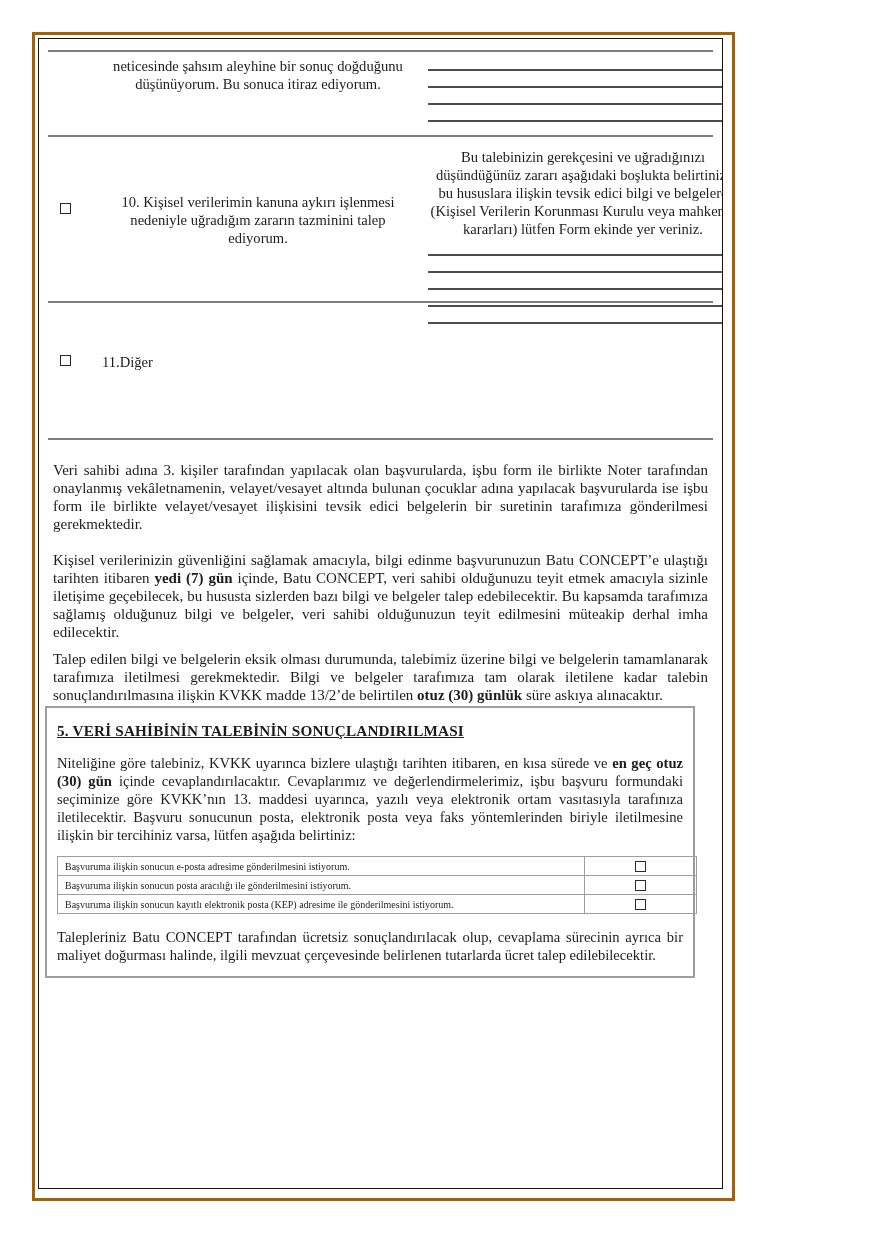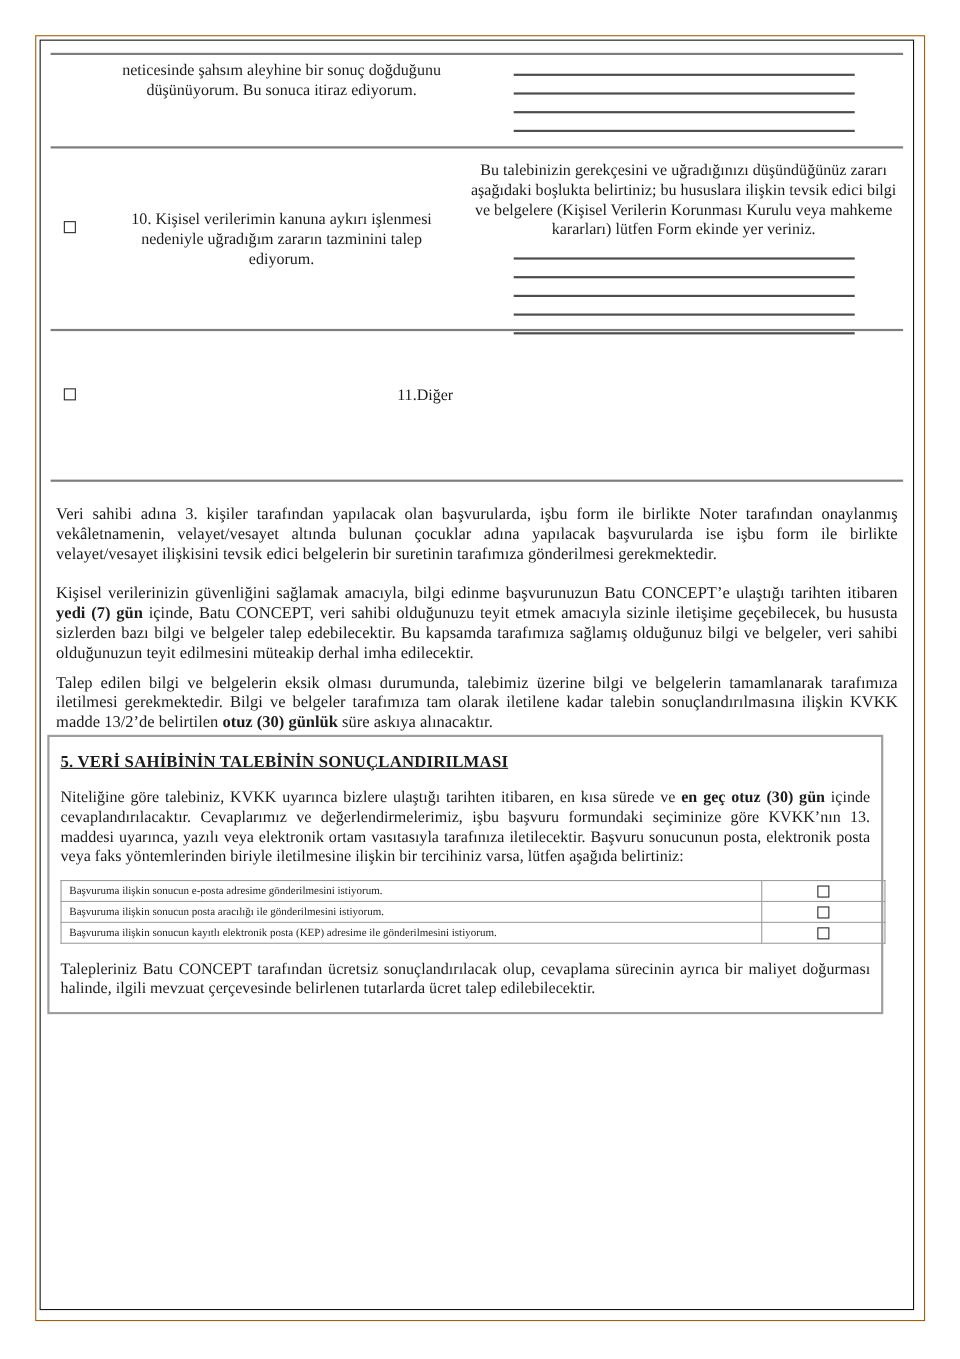--- a/index.html
+++ b/index.html
@@ -6,22 +6,22 @@
   html, body {
     width: 873px; height: 1235px;
     background: #ffffff;
     font-family: "Liberation Serif", "DejaVu Serif", serif;
     color: #1c1c1c;
     position: relative;
   }
   
   .frame-outer {
     position: absolute; left: 32px; top: 32px;
-    width: 809px; height: 1169px;
-    border: 1px solid #a16207;
+    width: 703px; height: 1169px;
+    border: 3px solid #a16207;
   }
   .frame-inner {
     position: absolute; left: 3px; top: 3px;
     width: calc(100% - 12px); height: calc(100% - 12px);
     border: 1.5px solid #141414;
     overflow: hidden;
   }
   .content { padding: 0 9px; }
 
   
@@ -37,21 +37,21 @@
   .trow-2 { height: 135px; }
   .col-check { width: 44px; flex: 0 0 44px; }
   .col-stmt  { width: 332px; flex: 0 0 332px; text-align: center; }
   .col-detail{ flex: 1 1 auto; text-align: center; padding: 0 4px; }
   .stmt, .detail-txt {
     font-size: 14.6px; line-height: 18px;
   }
   .stmt { padding: 0 10px; }
   .r0-stmt { margin-top: 5px; }
   .r1-stmt { margin-top: 56px; }
-  .r2-stmt { margin-top: 50px; text-align: right; }
+  .r2-stmt { margin-top: 50px; text-align: left; }
   .detail-txt { margin-top: 11px; }
   .checkbox {
     display: inline-block;
     width: 11px; height: 11px;
     border: 1.6px solid #2b2b2b;
     background: #fff;
   }
   .cb-r1 { margin-top: 66px; margin-left: 12px; }
   .cb-r2 { margin-top: 52px; margin-left: 12px; }
   .wl-group { margin-top: 2px; }

